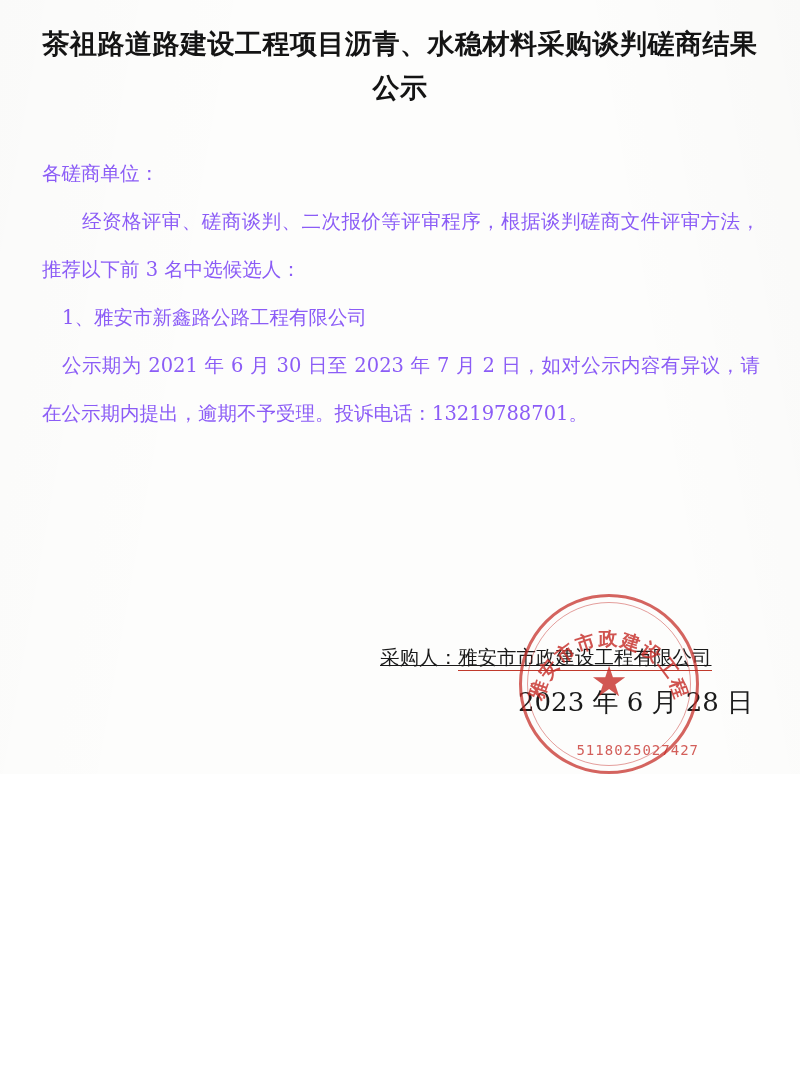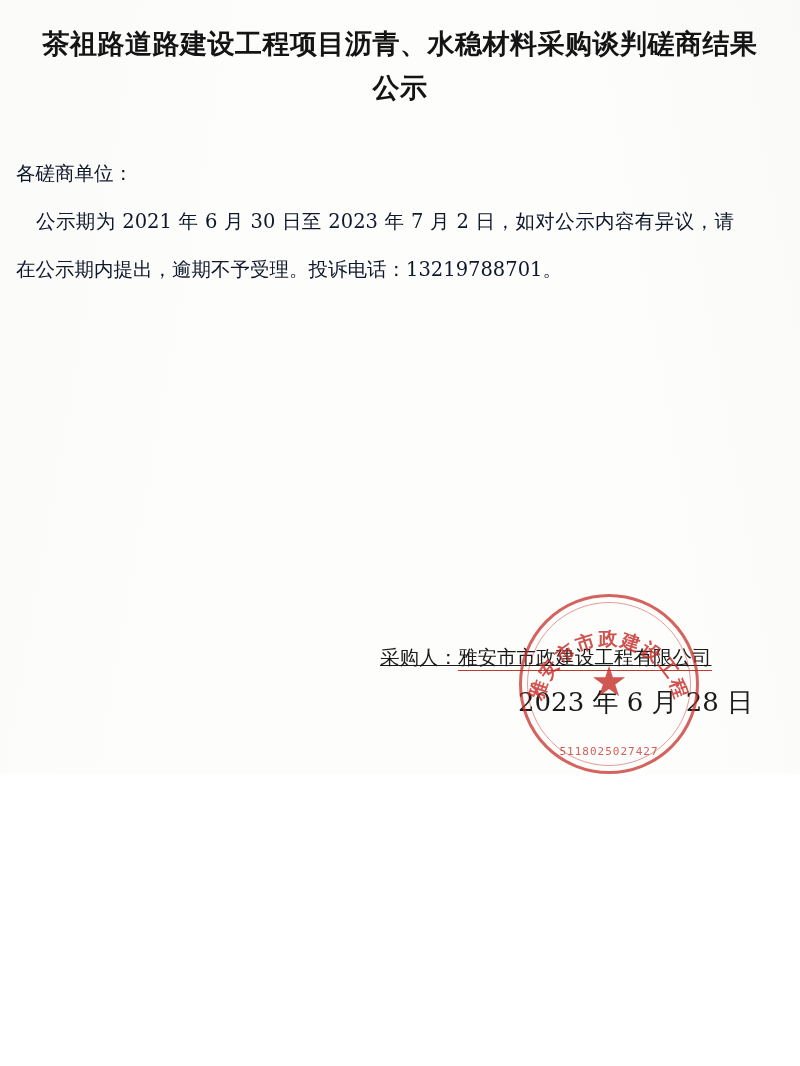--- a/index.html
+++ b/index.html
@@ -36,26 +36,26 @@
     text-align: center;
     font-family: "DejaVu Sans", "Liberation Sans", sans-serif;
     font-weight: bold;
     font-size: 27px;
     line-height: 44px;
     letter-spacing: 0.5px;
     color: #141414;
   }
   .body-block {
     position: absolute;
-    left: 16px;
+    left: 42px;
     top: 150px;
     width: 718px;
     font-size: 19.5px;
     line-height: 48px;
-    color: #0f172a;
+    color: #8b5cf6;
   }
   .salutation {
     text-indent: 0;
   }
   .para {
     text-indent: 40px;
     text-align: justify;
   }
   .list-item {
     text-indent: 20px;
@@ -141,36 +141,38 @@
     font-family: "DejaVu Sans", "Liberation Sans", sans-serif;
     font-size: 19px;
     font-weight: bold;
     letter-spacing: 2px;
   }
   .seal-code {
     position: absolute;
     left: 0;
     width: 180px;
     bottom: 16px;
-    text-align: center;
+    text-align: right;
     color: rgba(196, 40, 35, 0.75);
     font-family: "DejaVu Sans Mono", "Liberation Mono", monospace;
-    font-size: 11px;
+    font-size: 14px;
     letter-spacing: 1px;
   }
 </style>
 </head>
 <body>
 
 <div id="page">
 
   <div class="doc-title">茶祖路道路建设工程项目沥青、水稳材料采购谈判磋商结果公示</div>
 
   <div class="body-block">
     <div class="salutation">各磋商单位：</div>
+    <div class="para">经资格评审、磋商谈判、二次报价等评审程序，根据谈判磋商文件评审方法，推荐以下前 3 名中选候选人：</div>
+    <div class="list-item">1、雅安市新鑫路公路工程有限公司</div>
     <div class="notice-para">公示期为 2021 年 6 月 30 日至 2023 年 7 月 2 日，如对公示内容有异议，请在公示期内提出，逾期不予受理。投诉电话：13219788701。</div>
   </div>
 
   <div class="signature-zone">
     <div class="sig-line">
       <span>采购人：</span><span class="sig-underline">雅安市市政建设工程有限公司</span>
     </div>
     <div class="sig-date">2023 年 6 月 28 日</div>
   </div>
 

